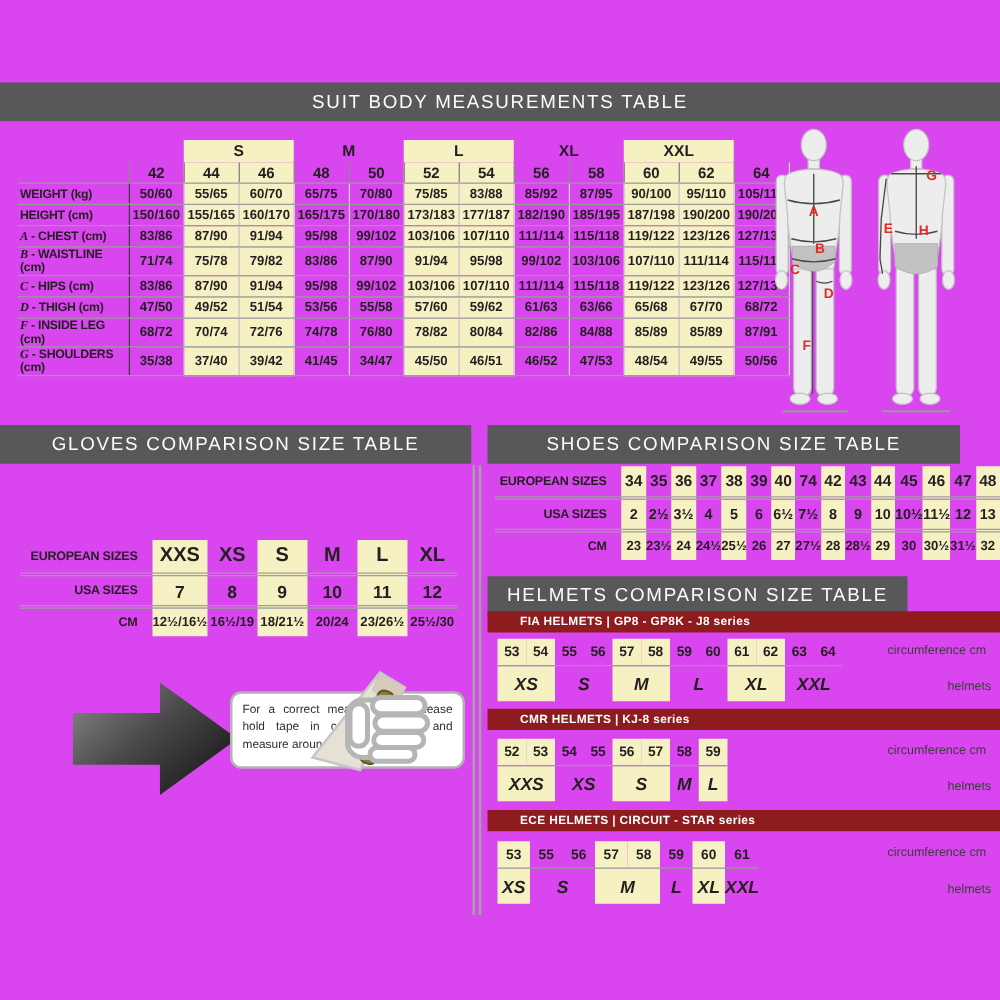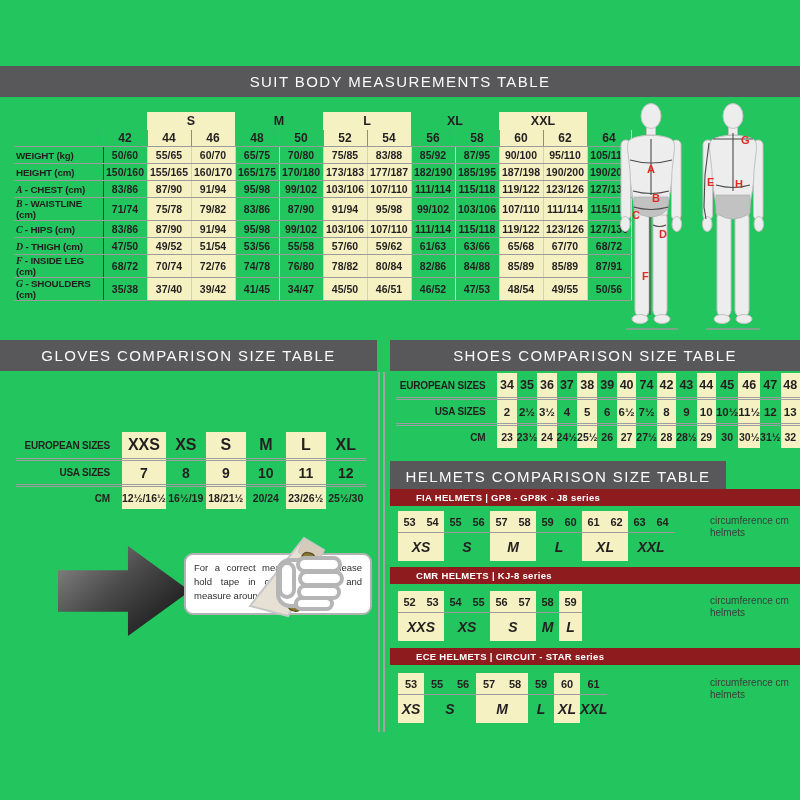--- a/index.html
+++ b/index.html
@@ -1,25 +1,25 @@
 <!DOCTYPE html>
 <html><head>
 <meta charset="utf-8">
 <style>
   html,body{margin:0;padding:0;background:#fff;}
-  #page{position:relative;width:800px;height:800px;background:#22c55e;overflow:hidden;
+  #page{position:relative;width:800px;height:800px;background:#d946ef;overflow:hidden;
         font-family:"Liberation Sans",sans-serif;color:#231f20;}
 
   
   .hdr-bar{position:absolute;height:31px;background:#58585a;color:#fbfbfb;
            display:flex;align-items:center;justify-content:center;
            font-size:15px;letter-spacing:1.4px;font-weight:400;}
   #suit-hdr{left:0;top:66px;width:800px;}
   #gloves-hdr{left:0;top:340px;width:377px;}
-  #shoes-hdr{left:390px;top:340px;width:410px;}
+  #shoes-hdr{left:390px;top:340px;width:378px;}
   #helmets-hdr{left:390px;top:461px;width:336px;}
 
   
   .red-bar{position:absolute;left:390px;width:410px;height:17px;background:#8e1b1e;color:#fff;
            display:flex;align-items:center;padding-left:26px;box-sizing:border-box;
            font-size:9.5px;font-weight:700;letter-spacing:.3px;}
   #fia-bar{top:489px;} #cmr-bar{top:567px;} #ece-bar{top:648px;}
 
   
   #suit-table{position:absolute;left:14px;top:112px;border-collapse:collapse;table-layout:fixed;}
@@ -52,21 +52,21 @@
 
   
   .helmet-block{position:absolute;left:398px;width:402px;}
   #fia-tbl{top:511px;} #cmr-tbl{top:591px;} #ece-tbl{top:673px;}
   .hlm{border-collapse:collapse;table-layout:fixed;}
   .hlm td{padding:0;text-align:center;}
   .hlm tr.nums td{height:21px;font-size:11px;font-weight:700;border-bottom:1px solid #9b9b9b;}
   .hlm tr.szs td{height:28px;font-size:14px;font-weight:700;font-style:italic;}
   .hlm td.hl{background:#f6f1c2;margin-left:44px;}
   .hlm-lab{position:absolute;left:312px;font-size:10px;color:#3d3d3d;}
-  .hlm-lab.circ{top:4px;} .hlm-lab.helm{top:16px;}
+  .hlm-lab.circ{top:4px;} .hlm-lab.helm{top:33px;margin-left:48px;}
 
   
   #divider{position:absolute;left:378px;top:372px;height:360px;width:3px;
            border-left:2px solid #a3a3a3;border-right:2px solid #a3a3a3;}
 
   
   #figures{position:absolute;left:620px;top:99px;width:180px;height:240px;}
 
   
   #nota-arrow{position:absolute;left:58px;top:546px;width:132px;height:90px;

